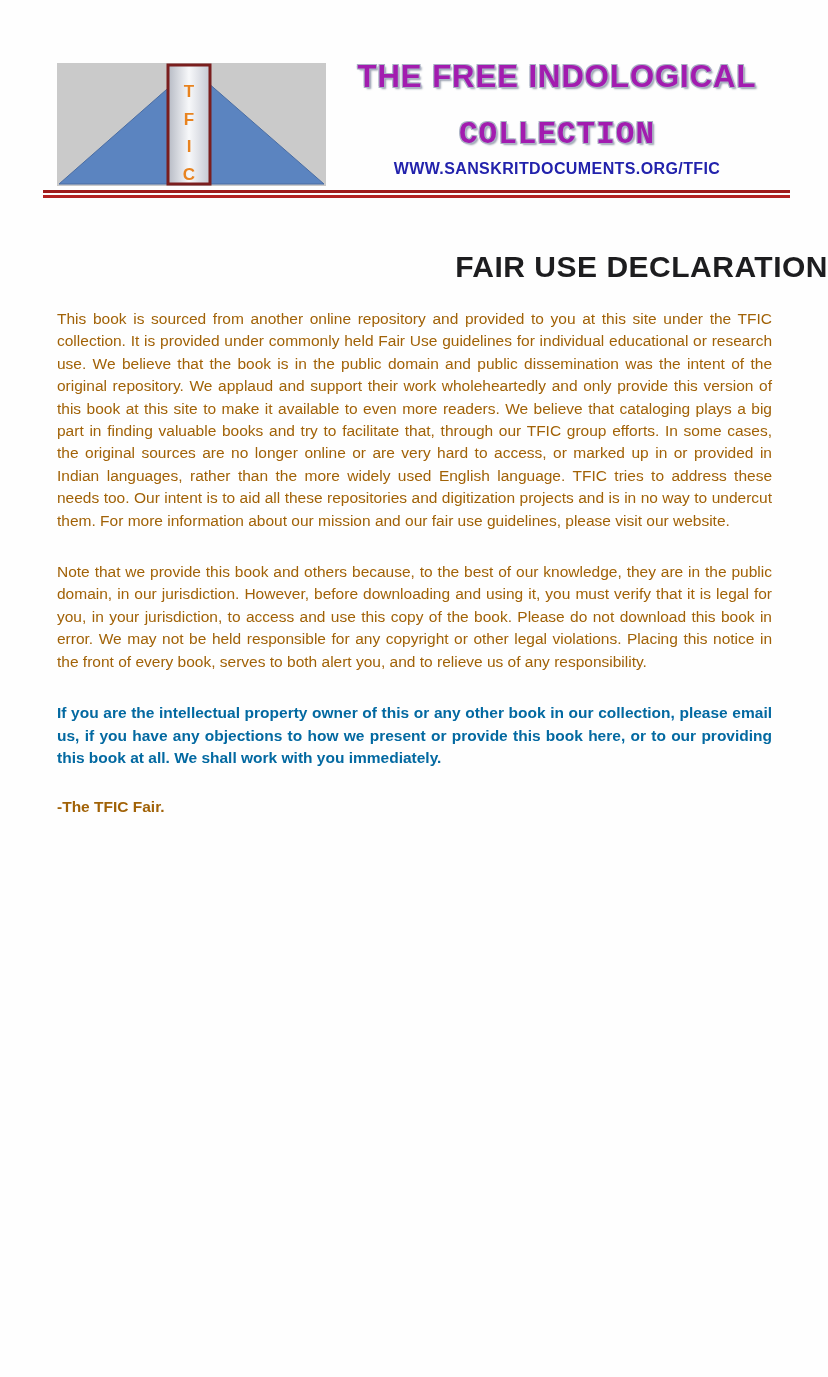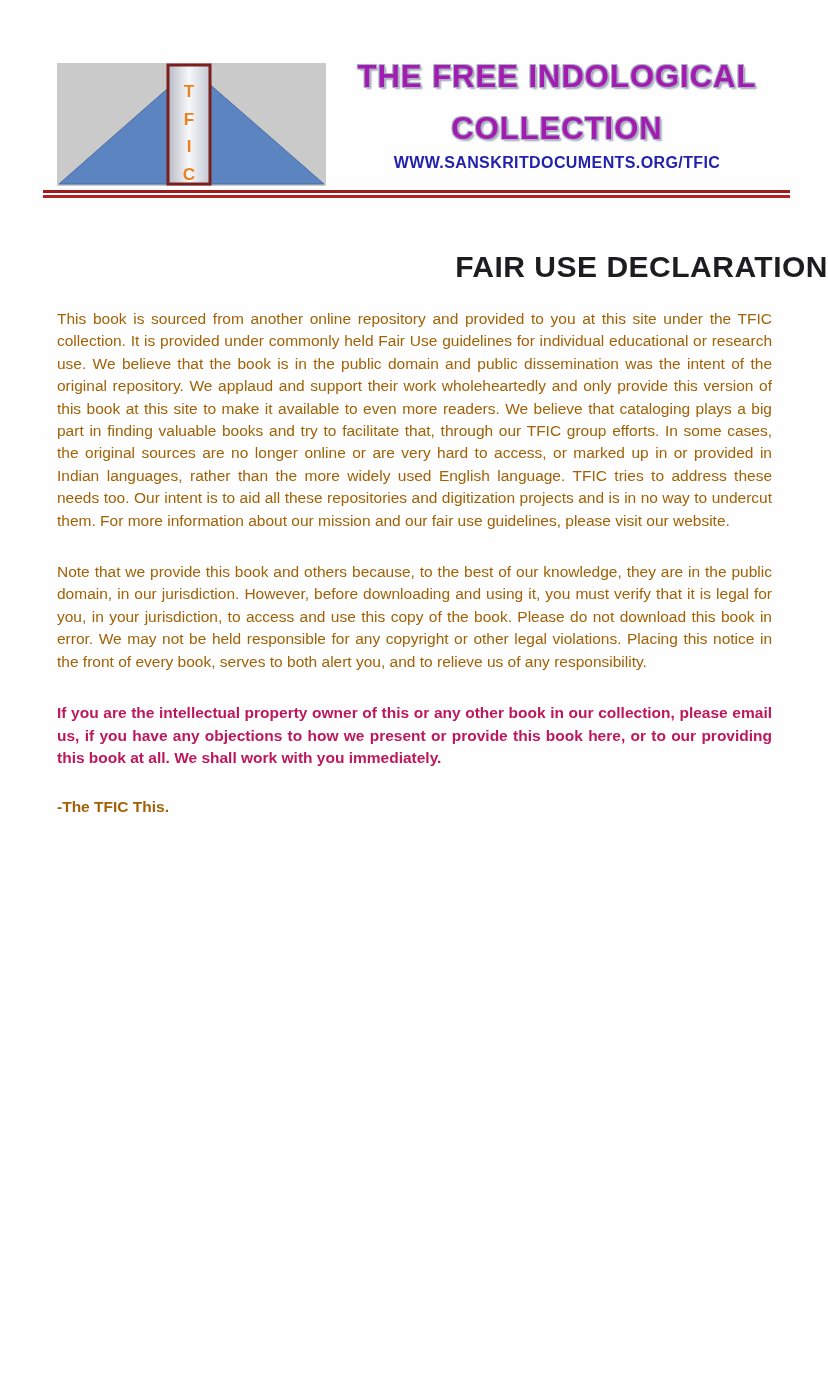--- a/index.html
+++ b/index.html
@@ -36,21 +36,21 @@
     letter-spacing: 1px;
     line-height: 38px;
     color: #a21caf;
     text-shadow:
       -1px -1px 0 #aab2c4,
        1px -1px 0 #aab2c4,
       -1px  1px 0 #aab2c4,
        1px  1px 0 #aab2c4,
        2px  2px 2px rgba(120,130,150,0.75);
   }
-  .org-title-line.second { margin-top: 14px; }
+  .org-title-line.second { margin-top: 20px; font-family: Liberation Mono, monospace; }
   .org-url {
     margin-top: 6px;
     font-size: 16px;
     font-weight: 700;
     letter-spacing: 0.4px;
     color: #2222ac;
   }
   
   .rule { margin: 4px 38px 0 43px; }
   .rule-top { height: 3px; background: #9e1b1b; }
@@ -70,21 +70,21 @@
   }
   .body-text p {
     font-size: 15.5px;
     line-height: 22.4px;
     text-align: justify;
     color: #a16207;
     margin-bottom: 29px;
   }
   .body-text p.emphasis {
     font-weight: 700;
-    color: #be185d;
+    color: #0369a1;
     margin-bottom: 0;
   }
   .signature {
     margin-top: 27px;
     font-size: 24px;
     font-weight: 700;
     color: #e01616;
   }
 </style>
 </head>
@@ -126,16 +126,16 @@
     <div class="rule-mid"></div>
     <div class="rule-bot"></div>
   </div>
 
   <h1 class="doc-title">FAIR USE DECLARATION</h1>
 
   <div class="body-text">
     <p>This book is sourced from another online repository and provided to you at this site under the TFIC collection. It is provided under commonly held Fair Use guidelines for individual educational or research use. We believe that the book is in the public domain and public dissemination was the intent of the original repository. We applaud and support their work wholeheartedly and only provide this version of this book at this site to make it available to even more readers. We believe that cataloging plays a big part in finding valuable books and try to facilitate that, through our TFIC group efforts. In some cases, the original sources are no longer online or are very hard to access, or marked up in or provided in Indian languages, rather than the more widely used English language. TFIC tries to address these needs too. Our intent is to aid all these repositories and digitization projects and is in no way to undercut them. For more information about our mission and our fair use guidelines, please visit our website.</p>
     <p>Note that we provide this book and others because, to the best of our knowledge, they are in the public domain, in our jurisdiction. However, before downloading and using it, you must verify that it is legal for you, in your jurisdiction, to access and use this copy of the book. Please do not download this book in error. We may not be held responsible for any copyright or other legal violations. Placing this notice in the front of every book, serves to both alert you, and to relieve us of any responsibility.</p>
     <p class="emphasis">If you are the intellectual property owner of this or any other book in our collection, please email us, if you have any objections to how we present or provide this book here, or to our providing this book at all. We shall work with you immediately.</p>
-    <p class="signature">-The TFIC This.</p>
+    <p class="signature">-The TFIC Fair.</p>
   </div>
 
 </div>
 
 </body></html>

